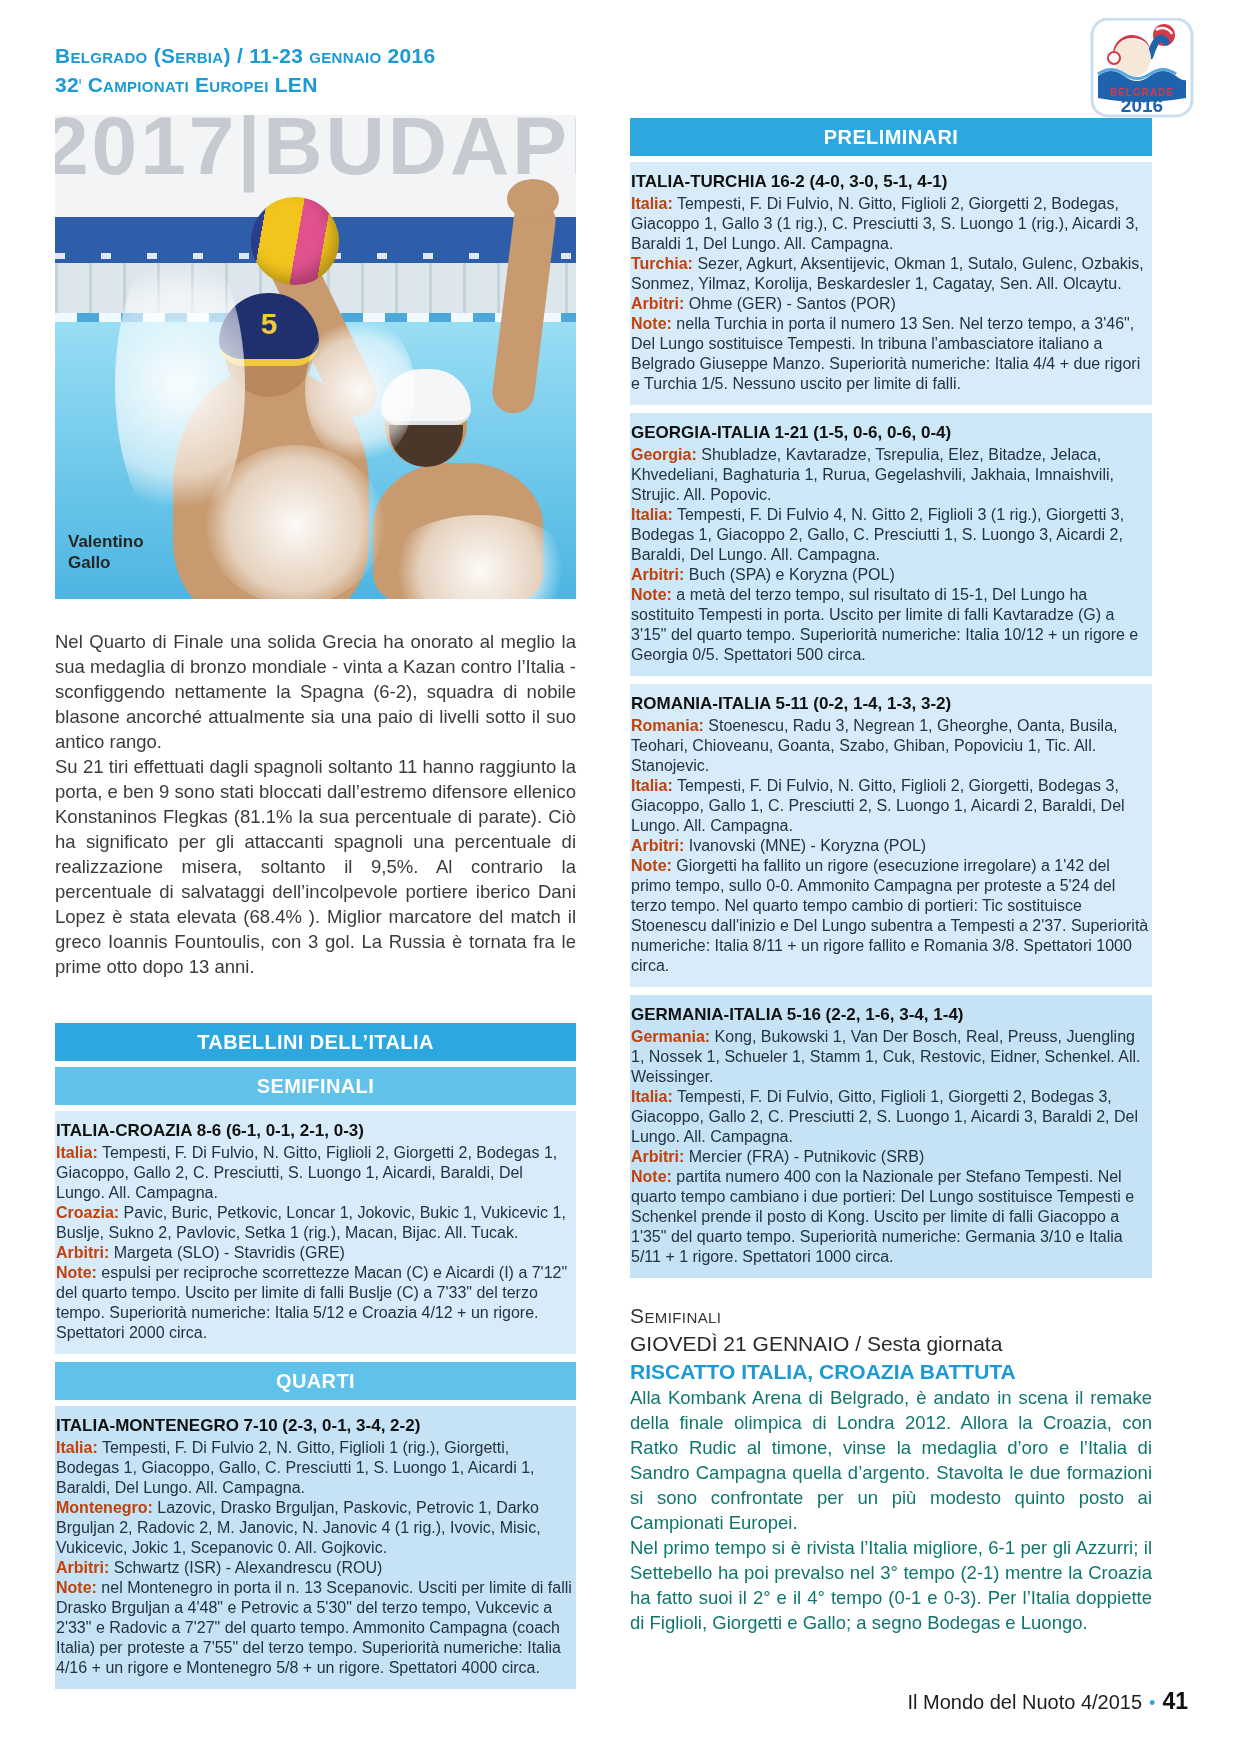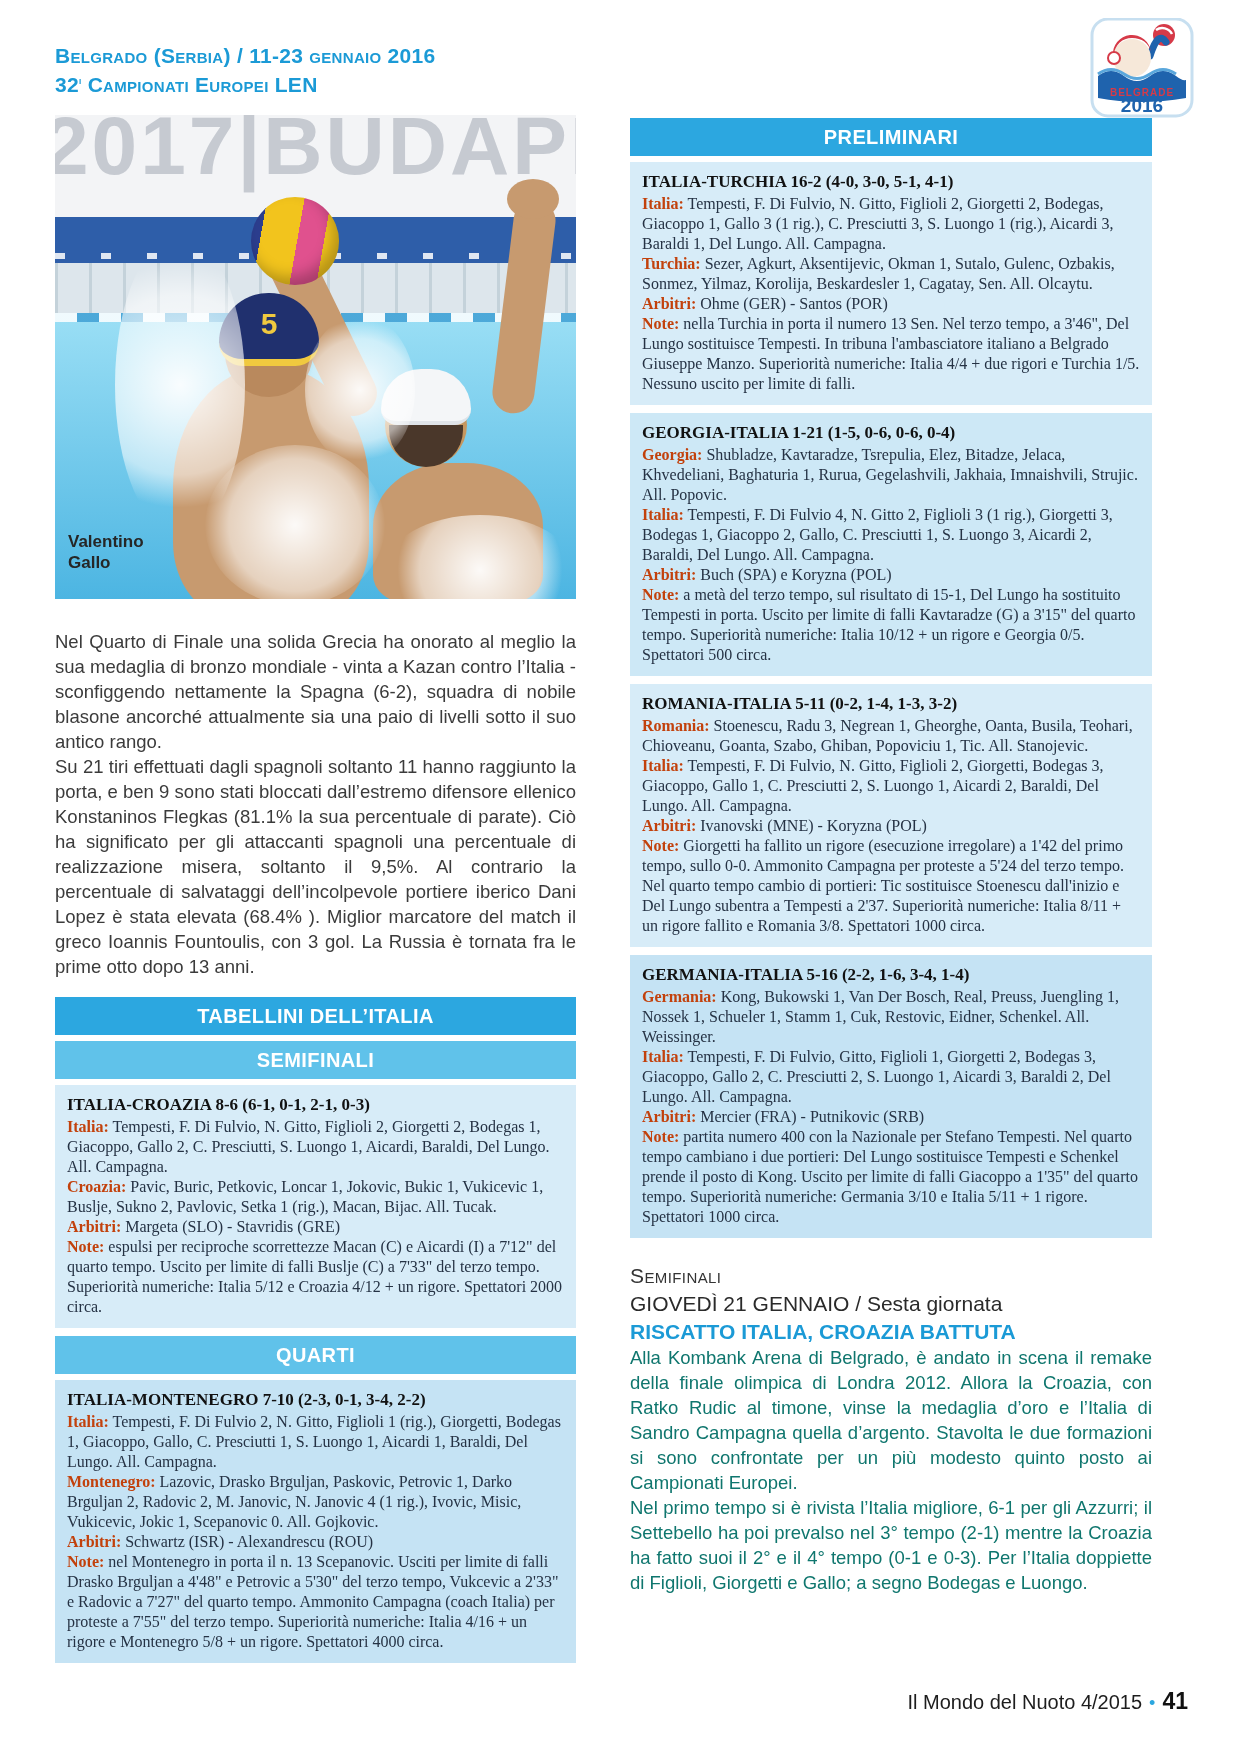--- a/index.html
+++ b/index.html
@@ -37,22 +37,22 @@
   .p-right-cap{position:absolute;left:326px;top:254px;width:90px;height:52px;border-radius:45px 45px 18px 18px;background:#f4f6f8;border-bottom:4px solid #dfe3e8;}
   .p-right-torso{position:absolute;left:318px;top:348px;width:170px;height:140px;background:#c79a6f;border-radius:45% 45% 20% 20%;}
   .ph-caption{position:absolute;left:13px;bottom:26px;color:#262626;font-size:17px;font-weight:700;line-height:21px;}
   
   .intro{margin-top:30px;font-size:18.5px;line-height:25px;color:#3b3b3b;text-align:justify;}
   .intro p{margin:0;}
   
   .bar{height:38px;display:flex;align-items:center;justify-content:center;color:#fff;font-weight:700;font-size:20px;letter-spacing:.4px;}
   .bar-dark{background:#2ca7e0;}
   .bar-light{background:#60c2ea;}
-  .mt32{margin-top:18px;}.mt6{margin-top:6px;}.mt8{margin-top:8px;}
-  .mbox{padding:9px 12px 11px;font-size:16px;line-height:20px;color:#253244;font-family:Liberation Serif, serif;}
+  .mt32{margin-top:44px;}.mt6{margin-top:6px;}.mt8{margin-top:8px;}
+  .mbox{padding:9px 1px 11px;font-size:16px;line-height:20px;color:#253244;}
   .mbox .btitle{font-weight:700;font-size:17px;line-height:22px;color:#111;margin:0 0 1px 0;}
   .mbox p.row{margin:0;}
   .mbox .lbl{font-weight:700;color:#c2410c;}
   .bg-l{background:#d7ecf8;}
   .bg-d{background:#c5e3f4;}
   .bg-m{background:#cde8f6;}
   
   .sem{margin-top:26px;}
   .sem-heading{font-variant:small-caps;font-size:21px;line-height:24px;color:#333;letter-spacing:.4px;}
   .sem-date{font-size:21px;line-height:26px;color:#2a2a2a;margin-top:3px;}

